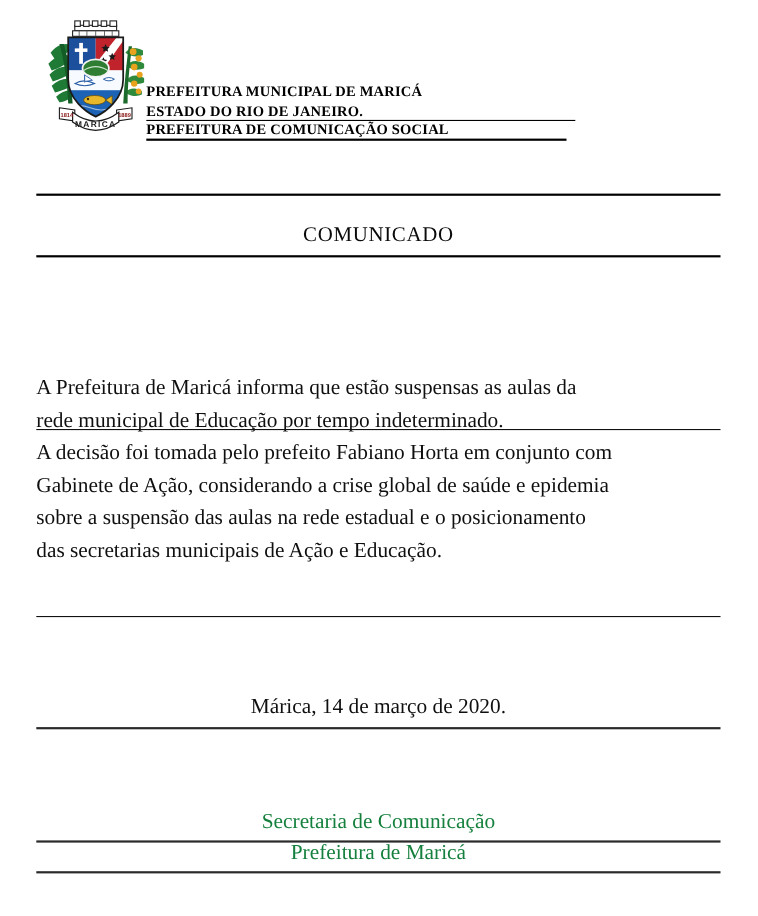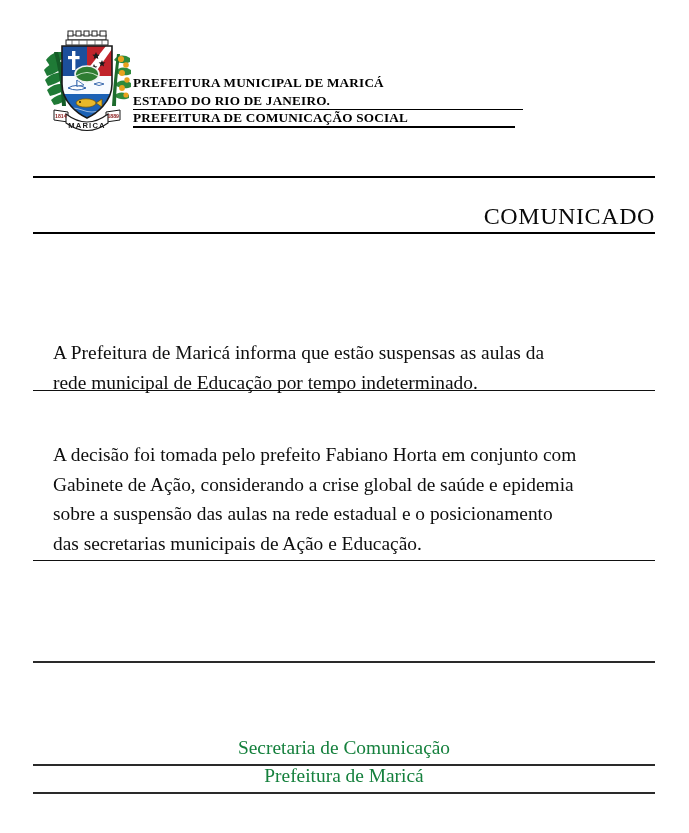--- a/index.html
+++ b/index.html
@@ -27,21 +27,21 @@
     position: absolute;
     left: 0;
     top: 0;
     width: 689px;
     height: 150px;
   }
 
   .crest {
     position: absolute;
     left: 38px;
-    top: 26px;
+    top: 14px;
     width: 98px;
     height: 112px;
   }
 
   .org-block {
     position: absolute;
     left: 133px;
     top: 74px;
     width: 420px;
   }
@@ -73,40 +73,40 @@
   }
   .hrule.thin { height: 1.3px; background: #111; }
   .hrule.grayish { background: #2a2a2a; }
 
   
   .title {
     position: absolute;
     left: 33px;
     top: 203px;
     width: 622px;
-    text-align: right;
-    font-size: 24px;
+    text-align: center;
+    font-size: 19px;
     letter-spacing: 0.6px;
     color: #0a0a0a;
   }
 
   
   .para {
     position: absolute;
     left: 33px;
     width: 625px;
     font-size: 19.4px;
     line-height: 29.5px;
     color: #0f0f0f;
     text-align: left;
   }
-  .para .ln { display: block; white-space: nowrap; margin-left: 20px; }
+  .para .ln { display: block; white-space: nowrap; }
 
   #para-1 { top: 338px; }
-  #para-2 { top: 440px; }
+  #para-2 { top: 397px; }
 
   
   .dateline {
     position: absolute;
     left: 33px;
     top: 632px;
     width: 622px;
     text-align: center;
     font-size: 19.4px;
     color: #0f0f0f;
@@ -249,20 +249,21 @@
   <div class="hrule thin" style="left:33px; top:390px; width:622px;"></div>
 
   <div class="para" id="para-2">
     <span class="ln">A decisão foi tomada pelo prefeito Fabiano Horta em conjunto com</span>
     <span class="ln">Gabinete de Ação, considerando a crise global de saúde e epidemia</span>
     <span class="ln">sobre a suspensão das aulas na rede estadual e o posicionamento</span>
     <span class="ln">das secretarias municipais de Ação e Educação.</span>
   </div>
   <div class="hrule thin" style="left:33px; top:560px; width:622px;"></div>
 
+  <div class="dateline">Márica, 14 de março de 2020.</div>
   <div class="hrule grayish" style="left:33px; top:661px; width:622px;"></div>
 
   <div class="sig-line" id="sig-1">Secretaria de Comunicação</div>
   <div class="hrule grayish" style="left:33px; top:764px; width:622px;"></div>
 
   <div class="sig-line" id="sig-2">Prefeitura de Maricá</div>
   <div class="hrule grayish" style="left:33px; top:792px; width:622px;"></div>
 
 </div>
 

